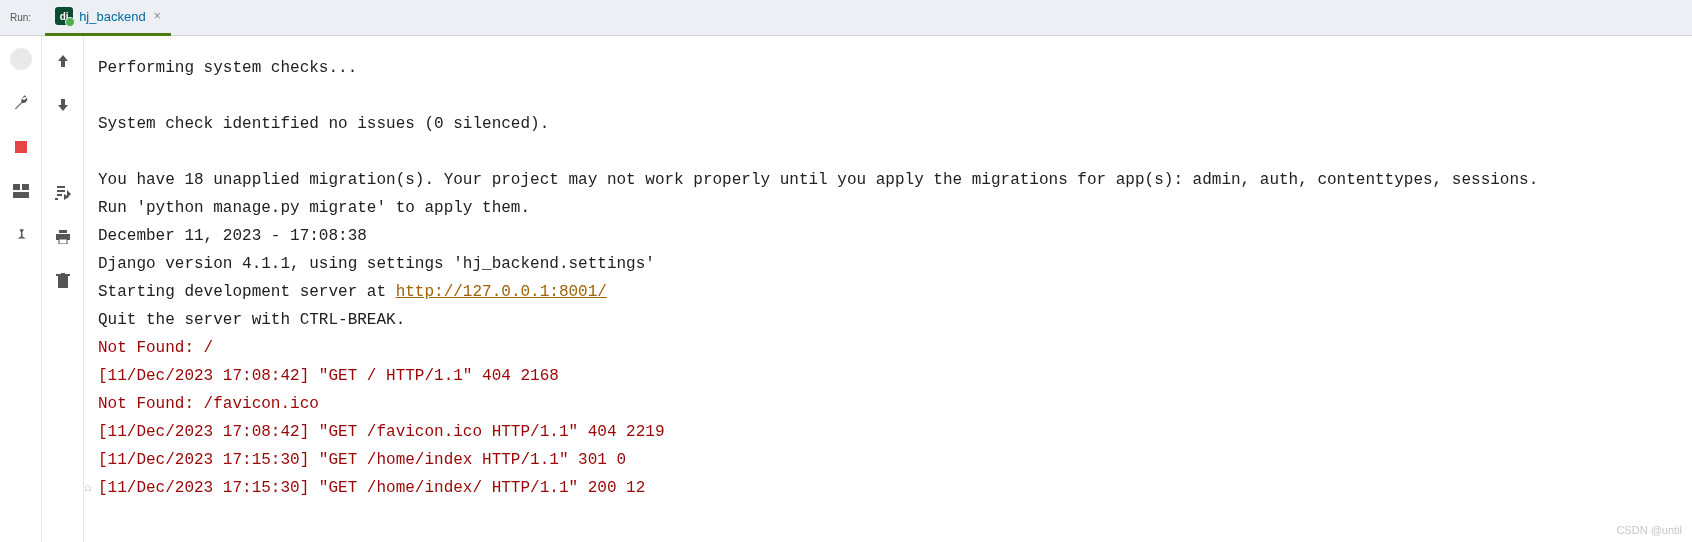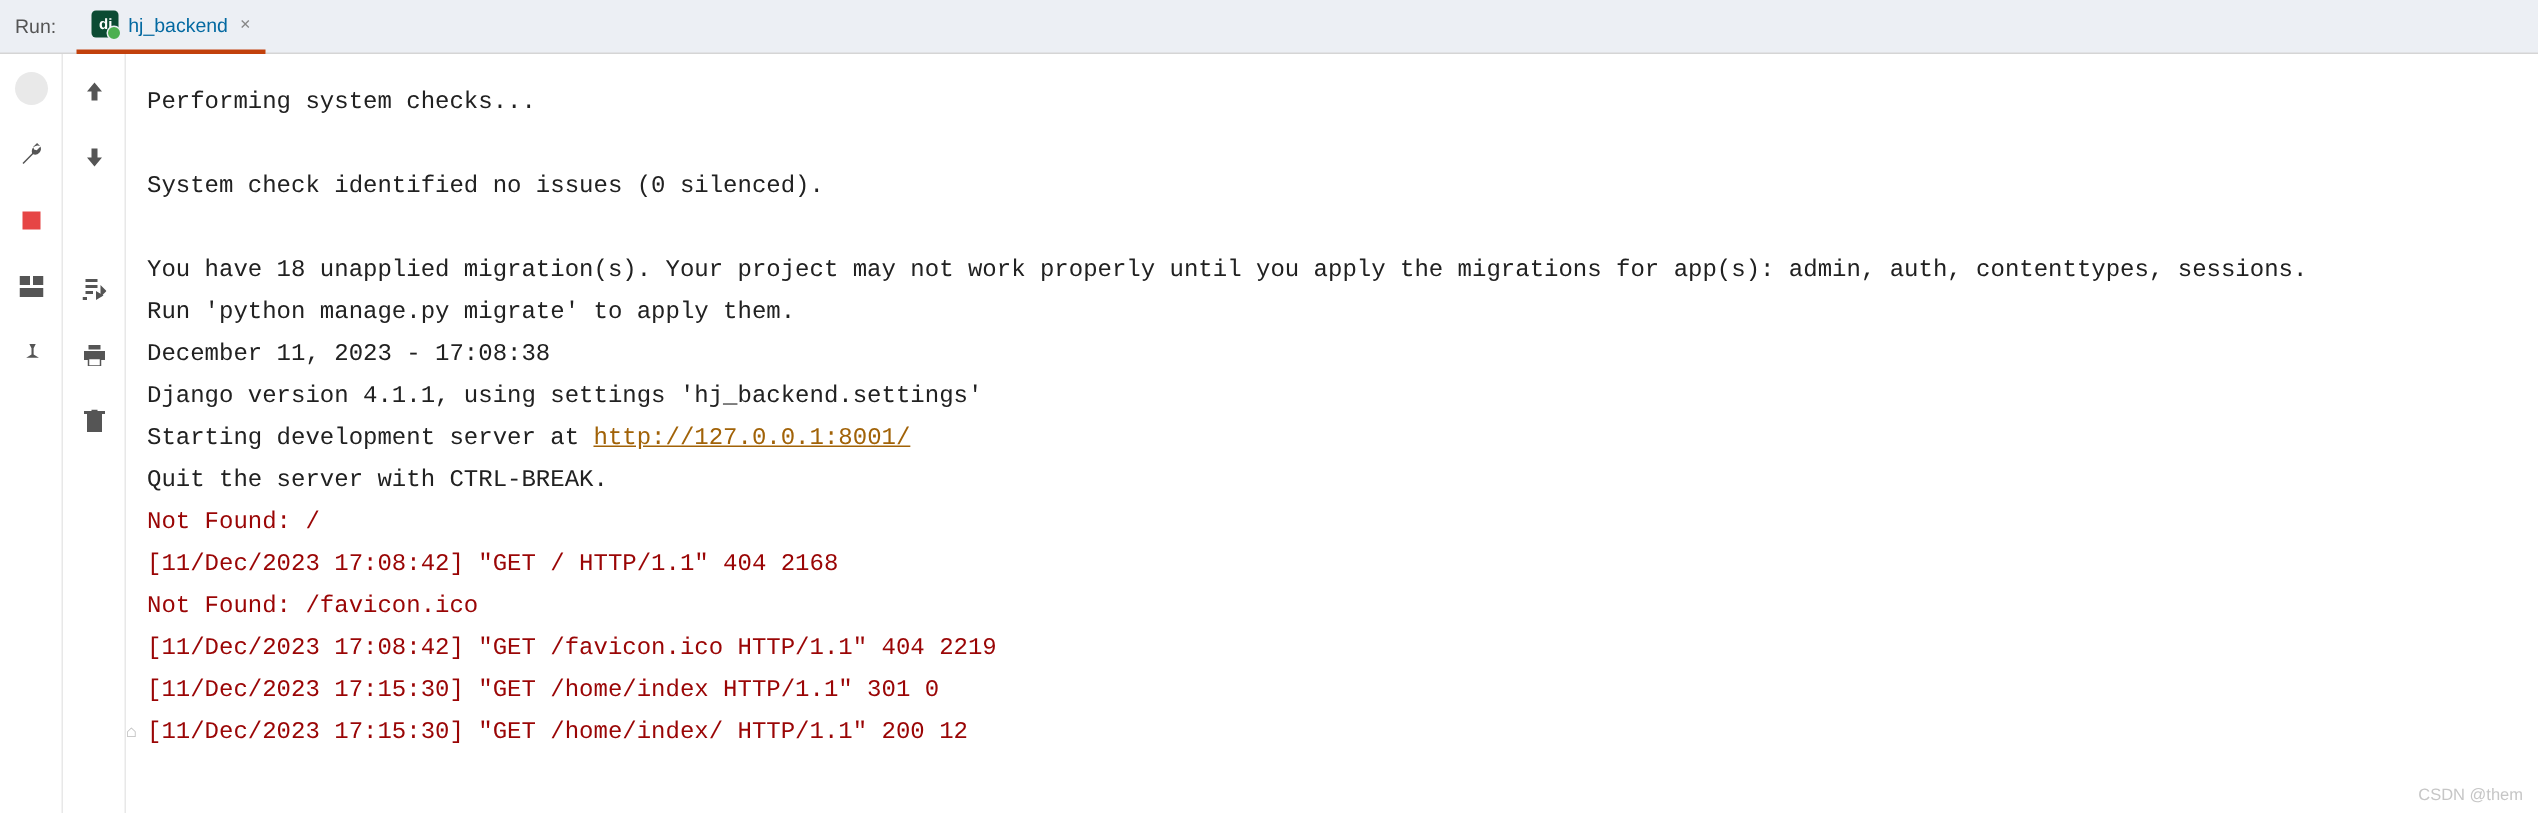--- a/index.html
+++ b/index.html
@@ -16,30 +16,30 @@
     .header-bar {
       background: #eceff4;
       height: 36px;
       display: flex;
       align-items: center;
       border-bottom: 1px solid #d5d5d5;
       padding-left: 10px;
     }
     .run-label {
       color: #555;
-      font-size: 13px;
+      font-size: 10px;
       padding-right: 14px;
     }
     .tab {
       display: flex;
       align-items: center;
       height: 36px;
       padding: 0 10px;
       background: #eceff4;
-      border-bottom: 3px solid #c2410c;
+      border-bottom: 3px solid #4d7c0f;
       cursor: pointer;
     }
     .tab .dj-icon {
       width: 18px;
       height: 18px;
       background: #0c4b33;
       border-radius: 3px;
       display: flex;
       align-items: center;
       justify-content: center;
@@ -202,13 +202,13 @@
           <rect x="0" y="1" width="14" height="2" fill="#555"></rect>
           <rect x="5" y="0" width="4" height="1" fill="#555"></rect>
         </svg>
     </div>
   </div>
 
   <div class="console" id="console-out"><div class="">Performing system checks...</div><div class="">&nbsp;</div><div class="">System check identified no issues (0 silenced).</div><div class="">&nbsp;</div><div class="">You have 18 unapplied migration(s). Your project may not work properly until you apply the migrations for app(s): admin, auth, contenttypes, sessions.</div><div class="">Run 'python manage.py migrate' to apply them.</div><div class="">December 11, 2023 - 17:08:38</div><div class="">Django version 4.1.1, using settings 'hj_backend.settings'</div><div>Starting development server at <span class="link">http://127.0.0.1:8001/</span></div><div class="">Quit the server with CTRL-BREAK.</div><div class="err">Not Found: /</div><div class="err">[11/Dec/2023 17:08:42] "GET / HTTP/1.1" 404 2168</div><div class="err">Not Found: /favicon.ico</div><div class="err">[11/Dec/2023 17:08:42] "GET /favicon.ico HTTP/1.1" 404 2219</div><div class="err">[11/Dec/2023 17:15:30] "GET /home/index HTTP/1.1" 301 0</div><div class="err" style="position: relative;">[11/Dec/2023 17:15:30] "GET /home/index/ HTTP/1.1" 200 12<span class="fold-marker" style="left: -14px; top: 0px;">⌂</span></div></div>
 
 </div>
 
-<div class="watermark">CSDN @them</div>
+<div class="watermark">CSDN @until</div>
 
 </body></html>

